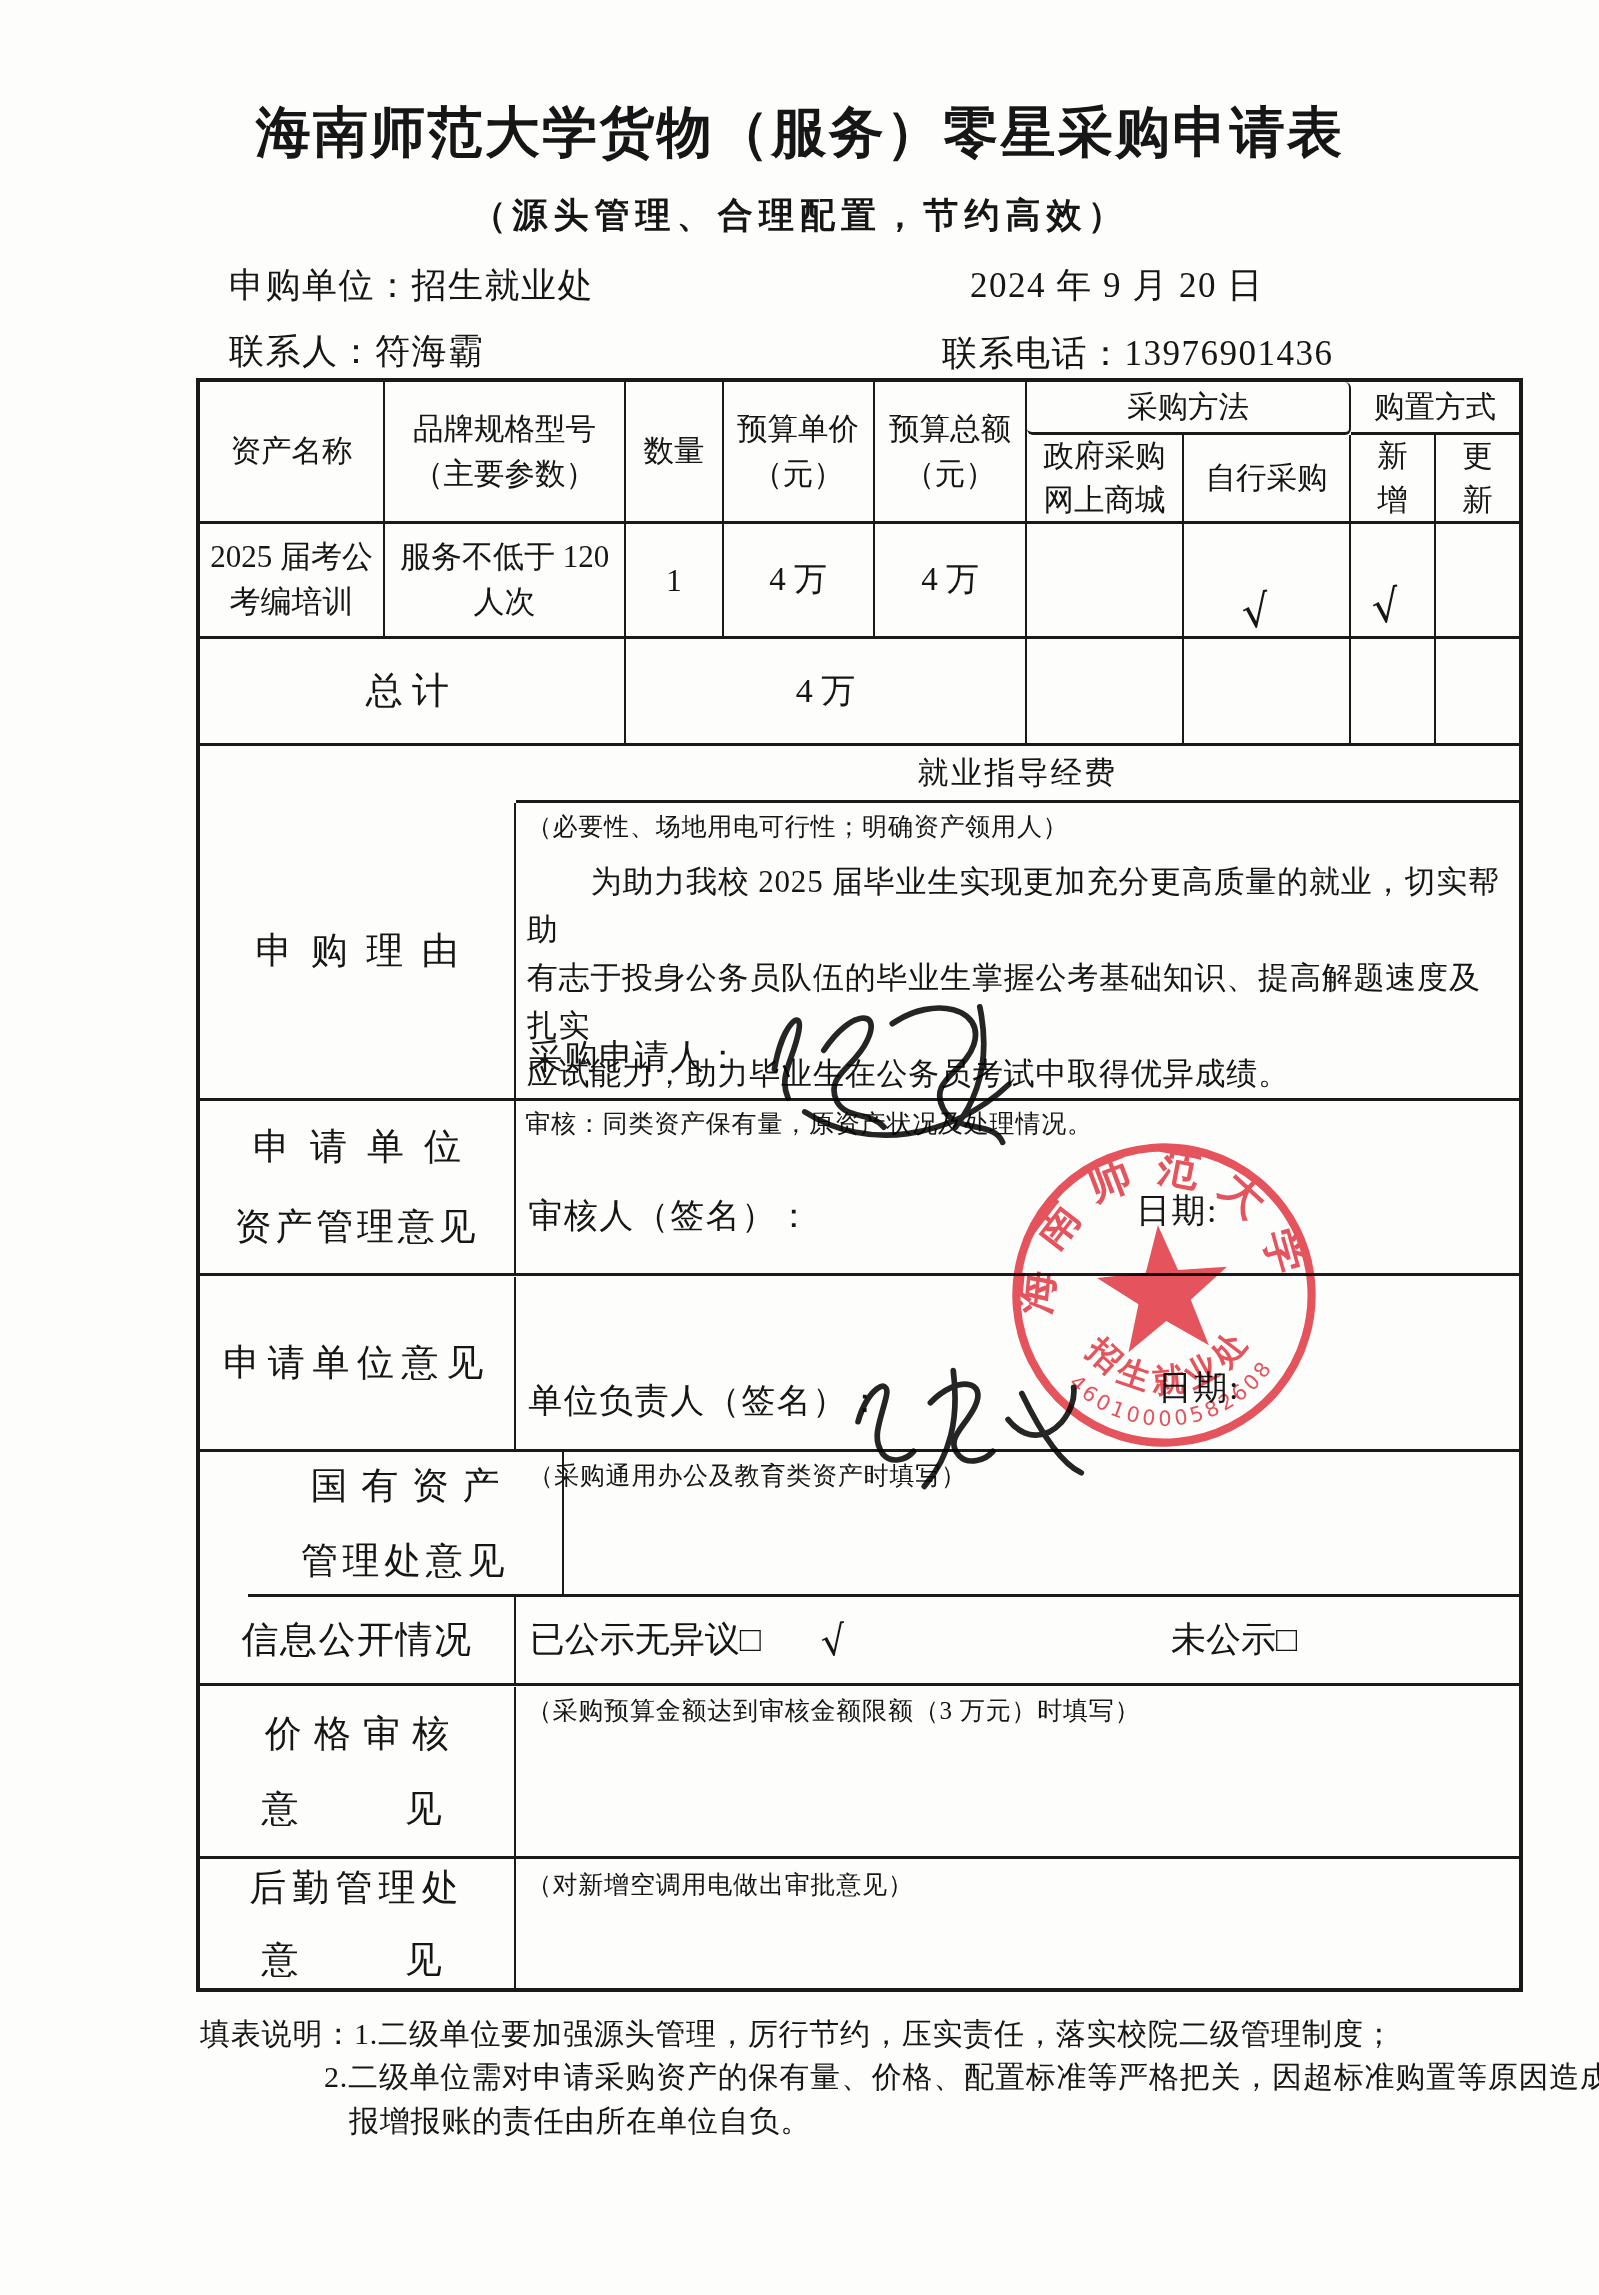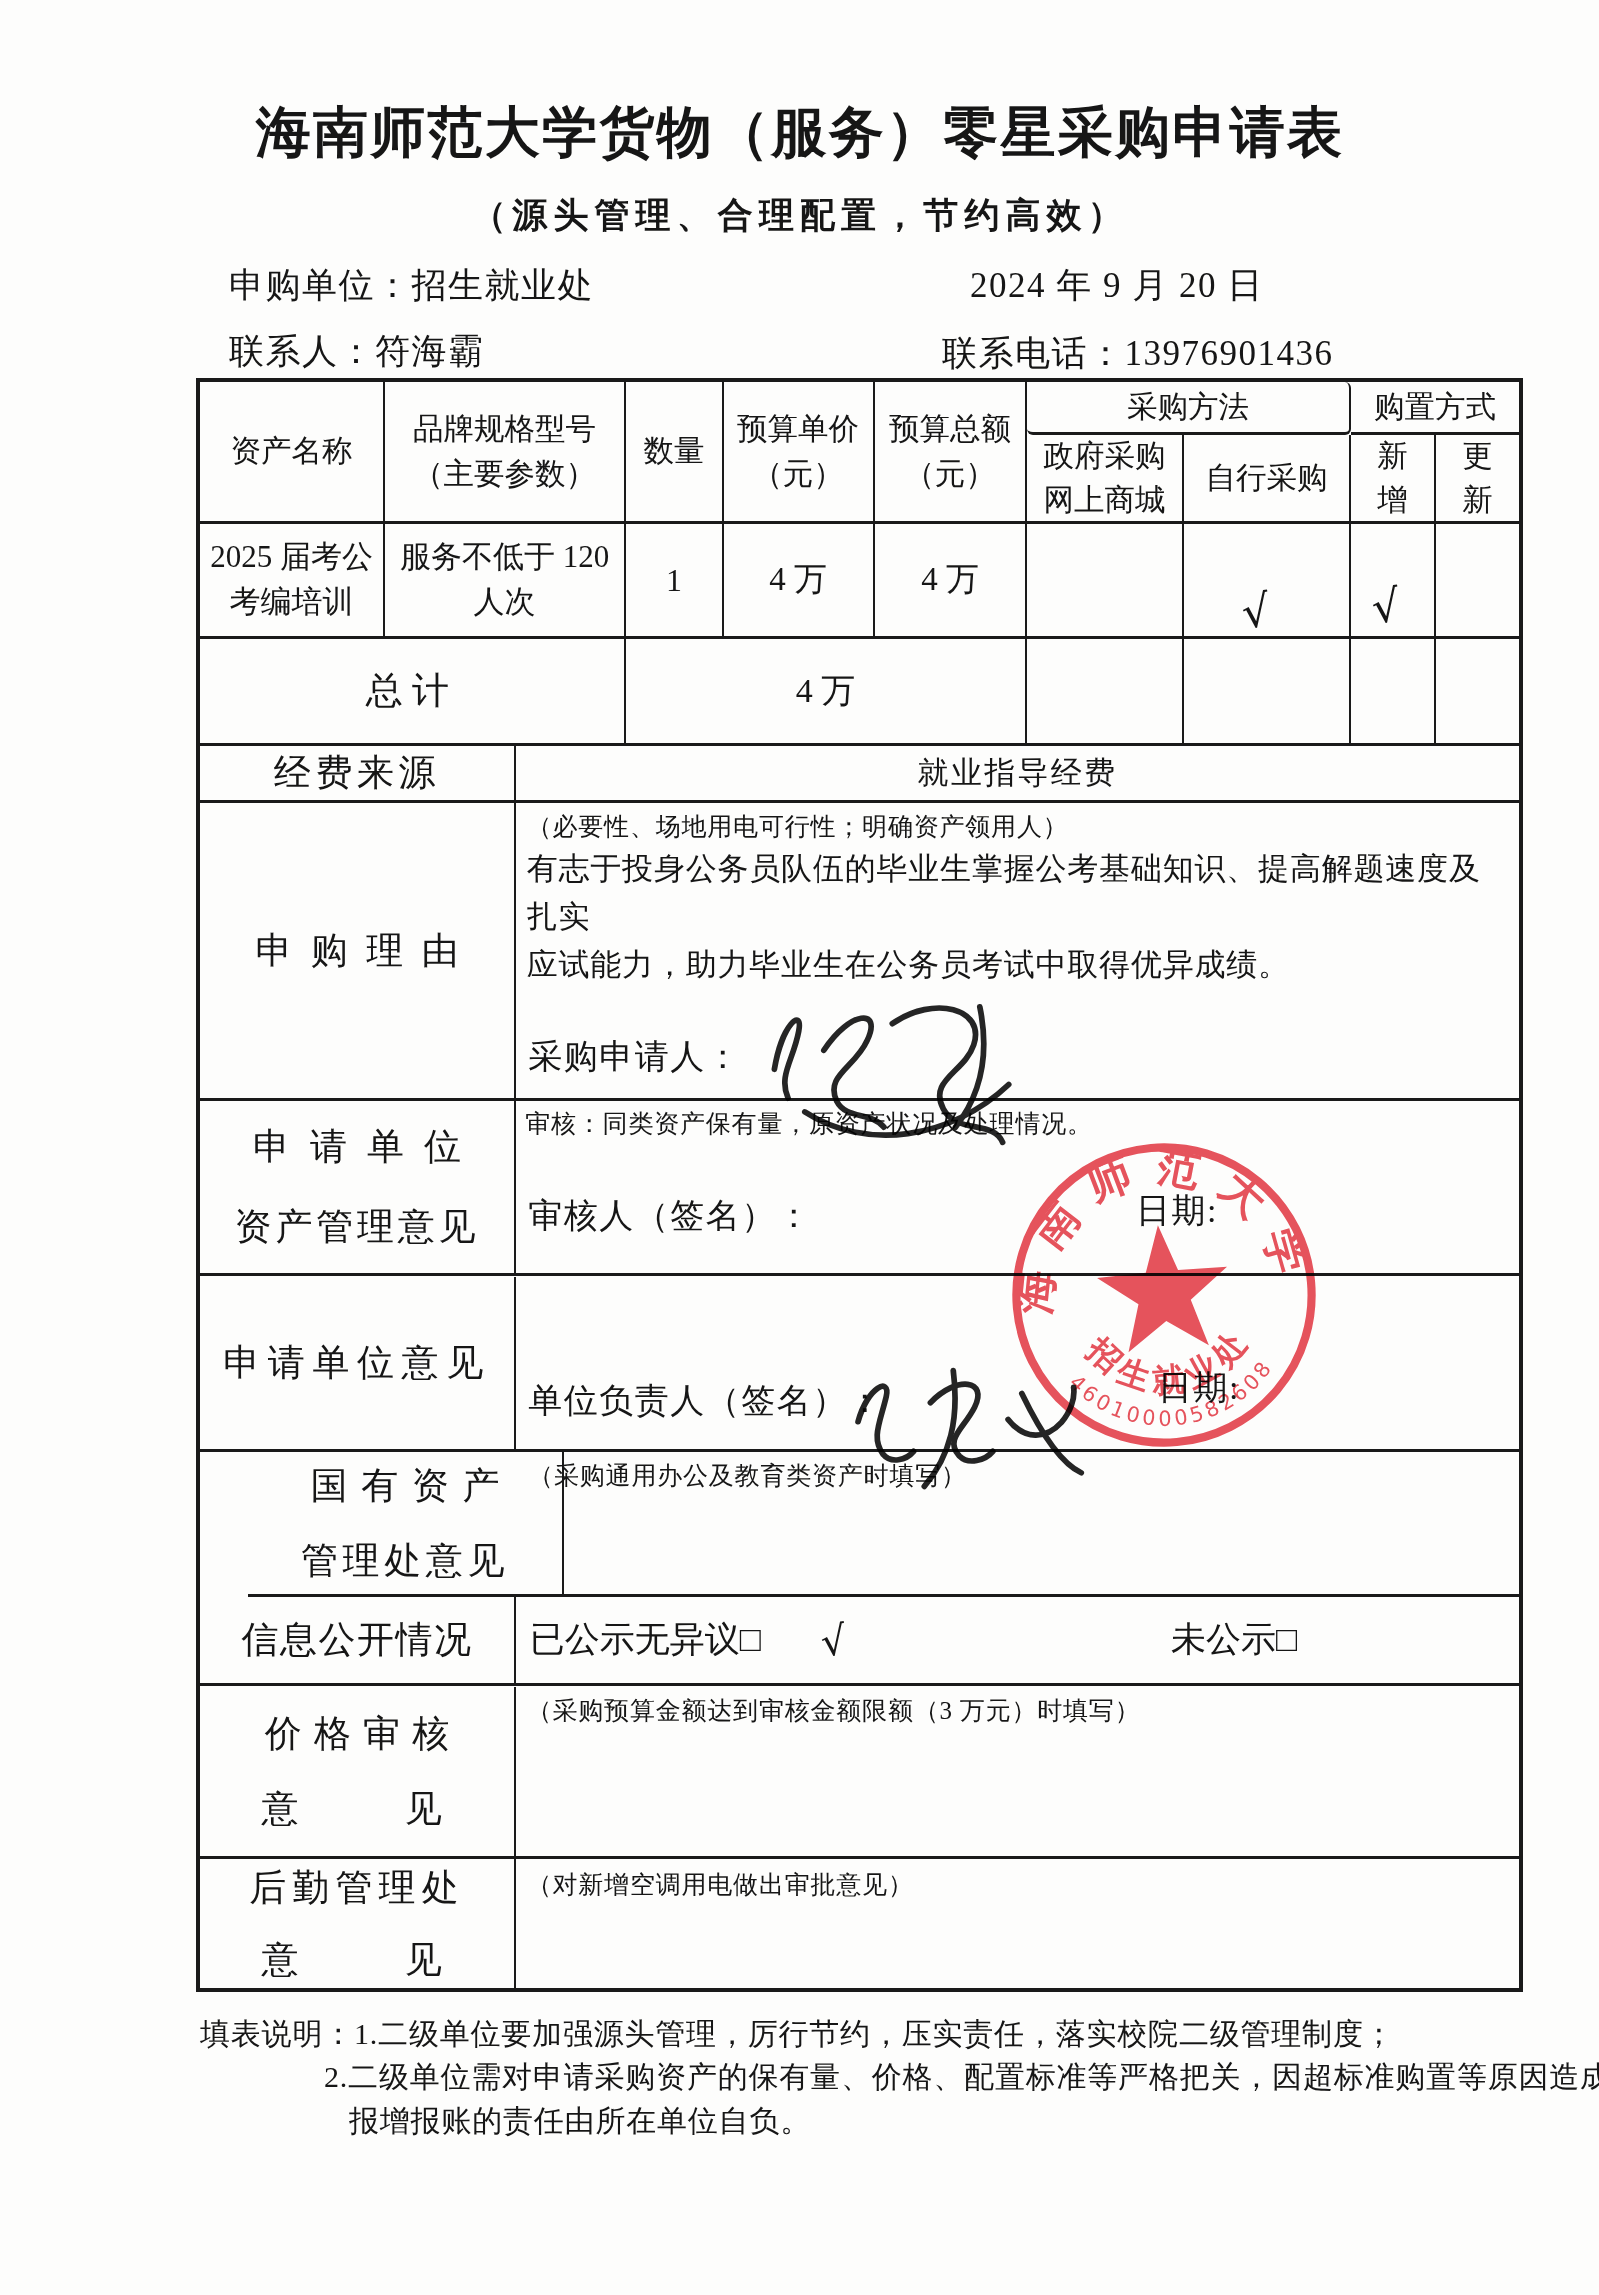--- a/index.html
+++ b/index.html
@@ -95,26 +95,26 @@
     <div class="cell" style="left:1151px;top:142px;width:85px;height:115px;"></div>
     <div class="cell norr" style="left:1236px;top:142px;width:83px;height:115px;"></div>
 
     <div class="cell" style="left:0;top:257px;width:426px;height:107px;font-size:37px;letter-spacing:9.2px;">总计</div>
     <div class="cell" style="left:426px;top:257px;width:401px;height:107px;font-size:34px;">4 万</div>
     <div class="cell" style="left:827px;top:257px;width:157px;height:107px;"></div>
     <div class="cell" style="left:984px;top:257px;width:167px;height:107px;"></div>
     <div class="cell" style="left:1151px;top:257px;width:85px;height:107px;"></div>
     <div class="cell norr" style="left:1236px;top:257px;width:83px;height:107px;"></div>
 
-    <div class="cell lbl" style="left:0;top:364px;width:316px;height:57px;letter-spacing:4.6px;">经费来源</div>
     <div class="cell norr" style="left:316px;top:364px;width:1003px;height:57px;font-size:31px;letter-spacing:2.3px;">就业指导经费</div>
 
     <div class="cell lbl" style="left:0;top:421px;width:316px;height:298px;letter-spacing:18.3px;padding-left:18.3px;">申购理由</div>
     <div class="cell norr topleft" style="left:316px;top:421px;width:1003px;height:298px;padding:6.1px 10.7px;">
       <div class="smallnote">（必要性、场地用电可行性；明确资产领用人）</div>
+      <div class="para" style="margin-top:12.2px;text-indent:64px;">为助力我校 2025 届毕业生实现更加充分更高质量的就业，切实帮助</div>
       <div class="para">有志于投身公务员队伍的毕业生掌握公考基础知识、提高解题速度及扎实</div>
       <div class="para">应试能力，助力毕业生在公务员考试中取得优异成绩。</div>
       <div class="signline" style="position:absolute;left:12.2px;top:229px;">采购申请人：</div>
     </div>
 
     <div class="cell lbl" style="left:0;top:719px;width:316px;height:175px;gap:26px;">
       <div style="letter-spacing:20px;padding-left:20px;">申请单位</div>
       <div style="letter-spacing:3.8px;">资产管理意见</div>
     </div>
     <div class="cell norr topleft" style="left:316px;top:719px;width:1003px;height:175px;padding:4.6px 9.2px;">

